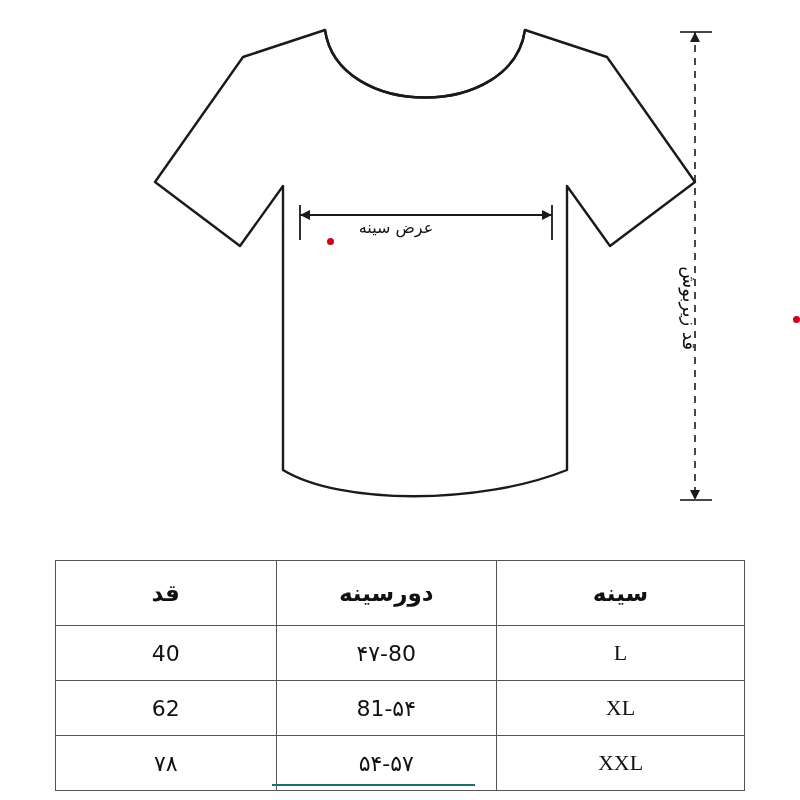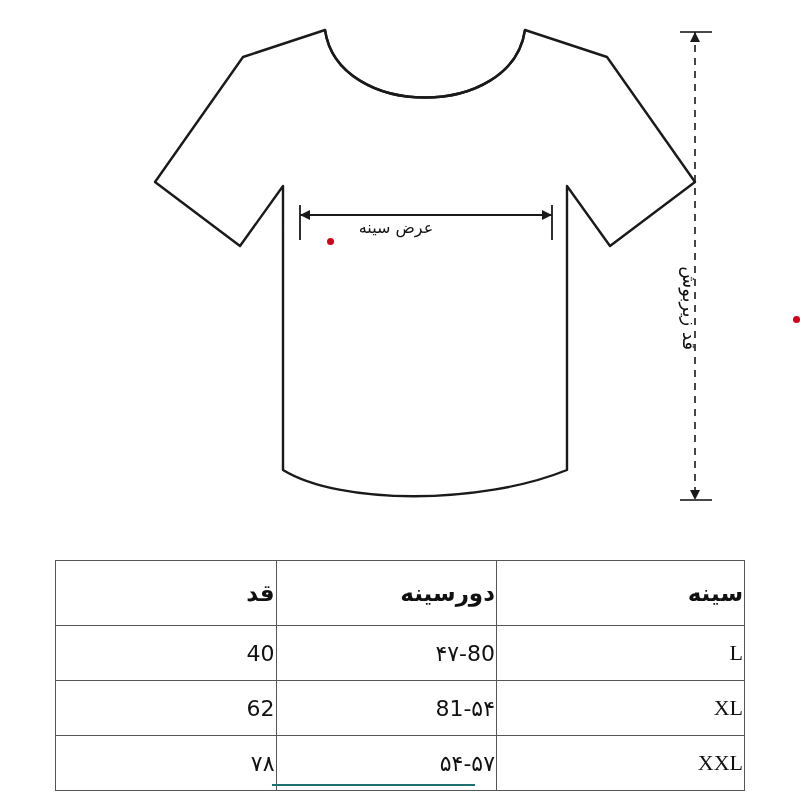--- a/index.html
+++ b/index.html
@@ -63,21 +63,21 @@
     left: 55px;
     top: 560px;
     width: 690px;
     border-collapse: collapse;
     table-layout: fixed;
     direction: rtl;
   }
   #size-table td, #size-table th {
     border: 1px solid #555555;
     height: 52px;
-    text-align: right;
+    text-align: center;
     vertical-align: middle;
     font-weight: normal;
     color: #111111;
   }
   #size-table thead th {
     font-size: 23px;
     font-weight: bold;
     height: 62px;
   }
   #size-table tbody td {

